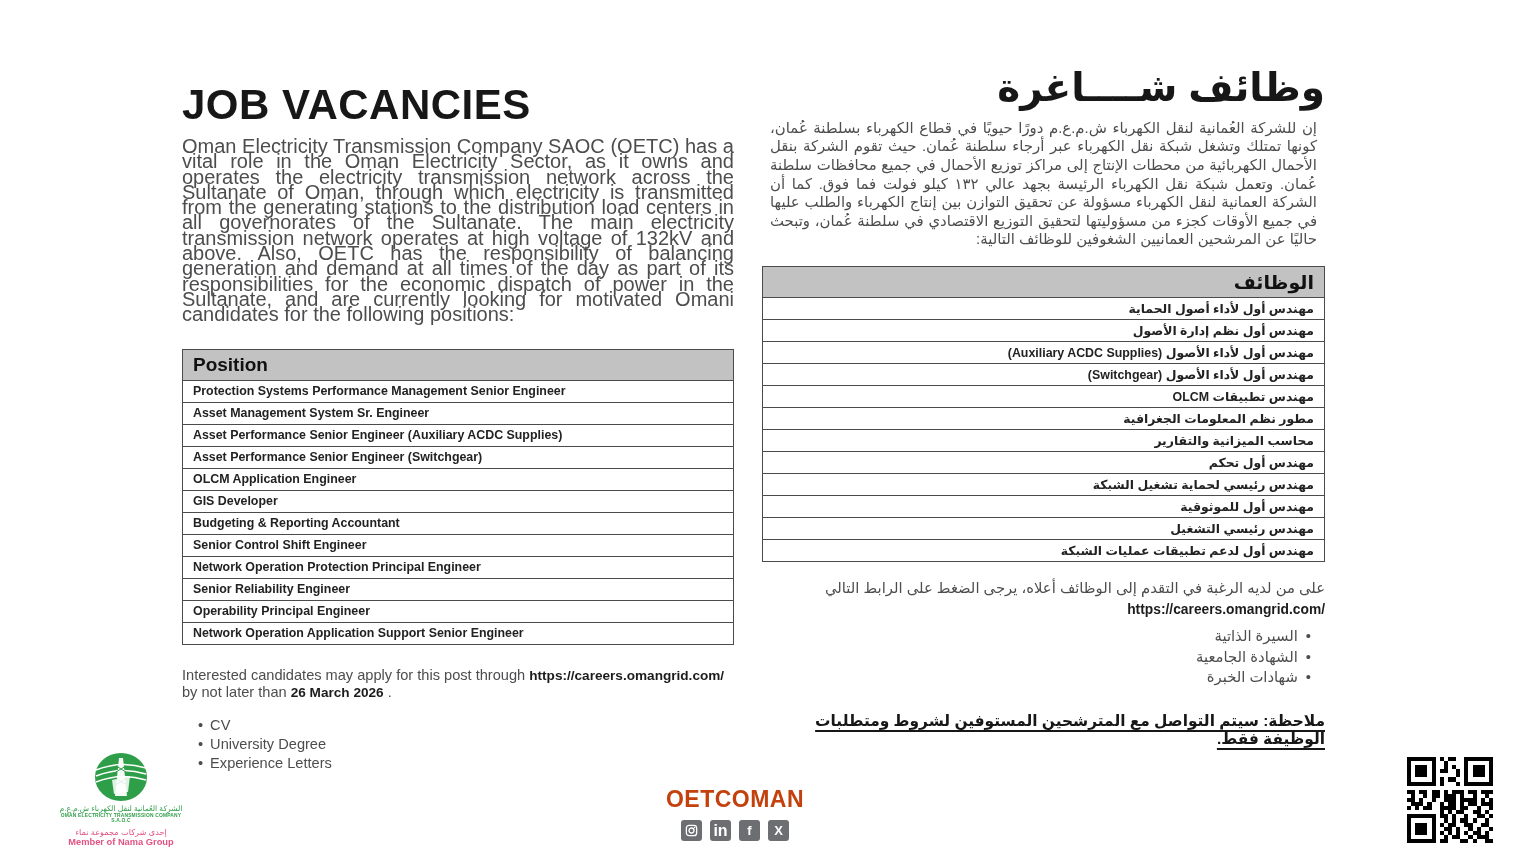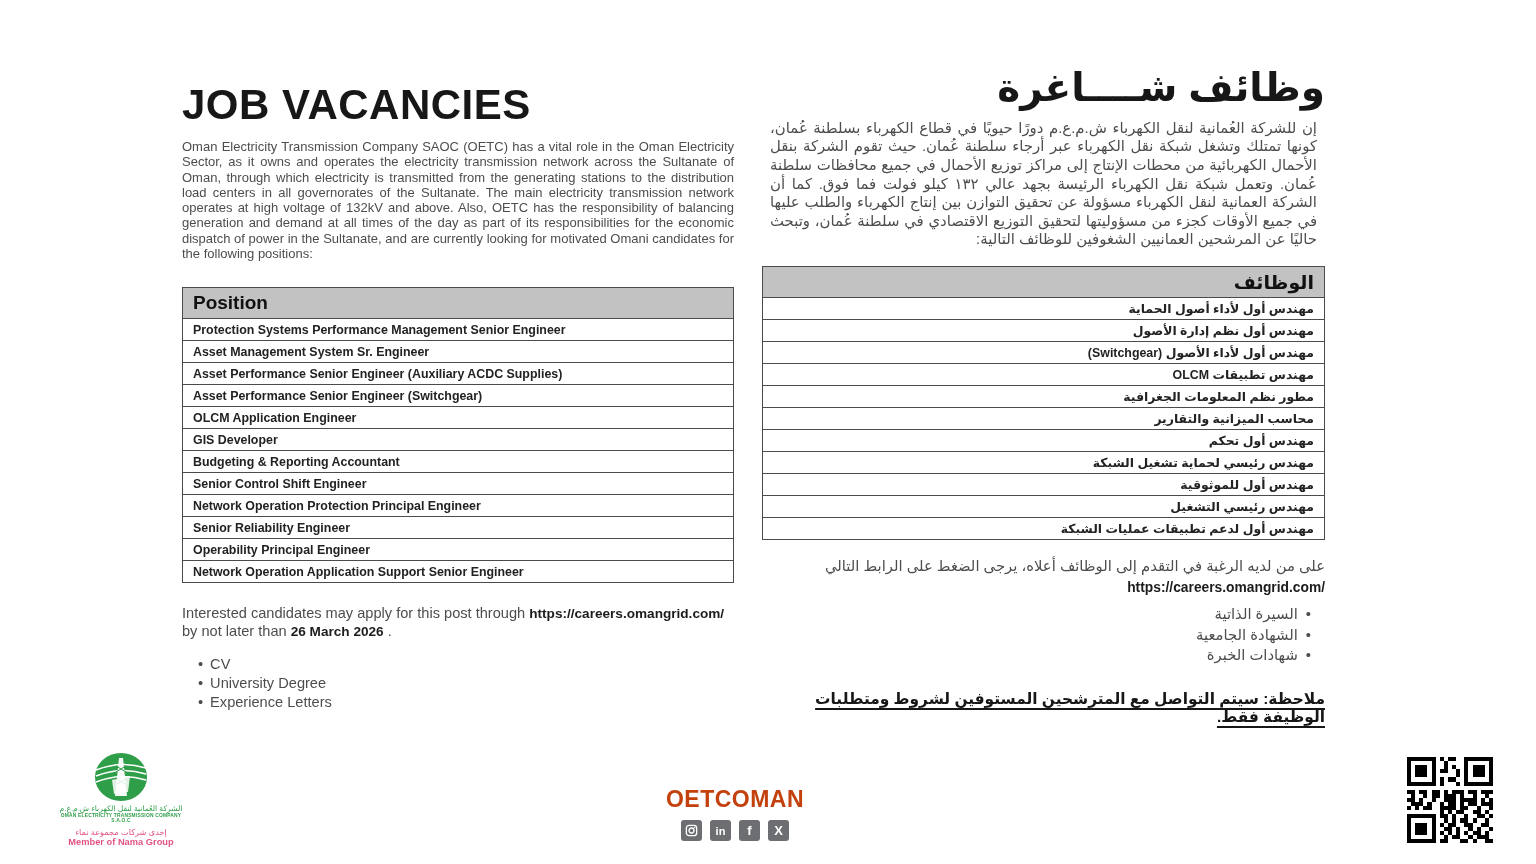--- a/index.html
+++ b/index.html
@@ -6,21 +6,21 @@
     font-family:"Liberation Sans","DejaVu Sans",sans-serif;color:#4d4d4f;}
   .page{position:relative;width:1536px;height:739px;background:#fff;}
 
   
   .col-en{position:absolute;left:182px;top:84px;width:552px;}
   .col-ar{position:absolute;left:762px;top:66px;width:563px;direction:rtl;text-align:right;}
 
   .title-en{font-size:42px;font-weight:800;color:#171717;letter-spacing:.5px;line-height:1;margin:0 0 13px 0;}
   .title-ar{font-size:39px;font-weight:700;color:#171717;line-height:1.15;margin:0 0 6px 0;}
 
-  .intro-en{font-size:13px;line-height:15.3px;text-align:justify;color:#4d4d4f;margin:0;}
+  .intro-en{font-size:20px;line-height:15.3px;text-align:justify;color:#4d4d4f;margin:0;}
   .intro-ar{font-size:14.9px;line-height:18.6px;text-align:justify;color:#4d4d4f;margin:8px;direction:rtl;}
 
   
   .ptable{margin-top:26px;border:1.5px solid #4b4b4b;}
   .thead{height:30px;background:#c2c2c2;display:flex;align-items:center;padding:0 10px;
     font-size:19px;font-weight:800;color:#111;}
   .trow{height:21px;border-top:1px solid #4b4b4b;display:flex;align-items:center;padding:0 10px;
     font-size:12.4px;font-weight:700;color:#222;}
   .col-ar .thead,.col-ar .trow{justify-content:flex-start;} 
 
@@ -46,21 +46,21 @@
   .logo-l1{font-size:7.6px;color:#2f9e49;margin-top:2px;}
   .logo-l2{font-size:4.9px;font-weight:700;color:#2f9e49;letter-spacing:.2px;}
   .logo-l3{font-size:8.2px;color:#e25383;margin-top:4px;}
   .logo-l4{font-size:9.3px;font-weight:800;color:#e25383;}
 
   .social-block{position:absolute;left:640px;top:786px;width:190px;text-align:center;}
   .handle{font-size:23px;font-weight:800;color:#c2410c;letter-spacing:.5px;}
   .icon-row{margin-top:7px;display:flex;justify-content:center;gap:8px;}
   .sq{width:21px;height:21px;background:#6d6e71;border-radius:3px;display:flex;
     align-items:center;justify-content:center;color:#fff;font-weight:800;font-size:13px;}
-  .sq.linkedin{font-size:11px;}
+  .sq.linkedin{font-size:16px;}
   .qr{position:absolute;left:1407px;top:757px;width:86px;height:86px;}
 </style>
 </head>
 <body>
 
 <div class="page">
 
   <div class="col-en">
     <h1 class="title-en">JOB VACANCIES</h1>
     <p class="intro-en">Oman Electricity Transmission Company SAOC (OETC) has a vital role in the Oman Electricity Sector, as it owns and operates the electricity transmission network across the Sultanate of Oman, through which electricity is transmitted from the generating stations to the distribution load centers in all governorates of the Sultanate. The main electricity transmission network operates at high voltage of 132kV and above. Also, OETC has the responsibility of balancing generation and demand at all times of the day as part of its responsibilities for the economic dispatch of power in the Sultanate, and are currently looking for motivated Omani candidates for the following positions:</p>
@@ -92,20 +92,21 @@
   </div>
 
   <div class="col-ar">
     <h1 class="title-ar">وظائف شــــاغرة</h1>
     <p class="intro-ar">إن للشركة العُمانية لنقل الكهرباء ش.م.ع.م دورًا حيويًا في قطاع الكهرباء بسلطنة عُمان، كونها تمتلك وتشغل شبكة نقل الكهرباء عبر أرجاء سلطنة عُمان. حيث تقوم الشركة بنقل الأحمال الكهربائية من محطات الإنتاج إلى مراكز توزيع الأحمال في جميع محافظات سلطنة عُمان. وتعمل شبكة نقل الكهرباء الرئيسة بجهد عالي ١٣٢ كيلو فولت فما فوق. كما أن الشركة العمانية لنقل الكهرباء مسؤولة عن تحقيق التوازن بين إنتاج الكهرباء والطلب عليها في جميع الأوقات كجزء من مسؤوليتها لتحقيق التوزيع الاقتصادي في سلطنة عُمان، وتبحث حاليًا عن المرشحين العمانيين الشغوفين للوظائف التالية:</p>
 
     <div class="ptable" style="margin-top:17px;">
       <div class="thead">الوظائف</div>
       <div class="trow">مهندس أول لأداء أصول الحماية</div>
       <div class="trow">مهندس أول نظم إدارة الأصول</div>
+      <div class="trow">مهندس أول لأداء الأصول (Auxiliary ACDC Supplies)</div>
       <div class="trow">مهندس أول لأداء الأصول (Switchgear)</div>
       <div class="trow">مهندس تطبيقات OLCM</div>
       <div class="trow">مطور نظم المعلومات الجغرافية</div>
       <div class="trow">محاسب الميزانية والتقارير</div>
       <div class="trow">مهندس أول تحكم</div>
       <div class="trow">مهندس رئيسي لحماية تشغيل الشبكة</div>
       <div class="trow">مهندس أول للموثوقية</div>
       <div class="trow">مهندس رئيسي التشغيل</div>
       <div class="trow">مهندس أول لدعم تطبيقات عمليات الشبكة</div>
     </div>

